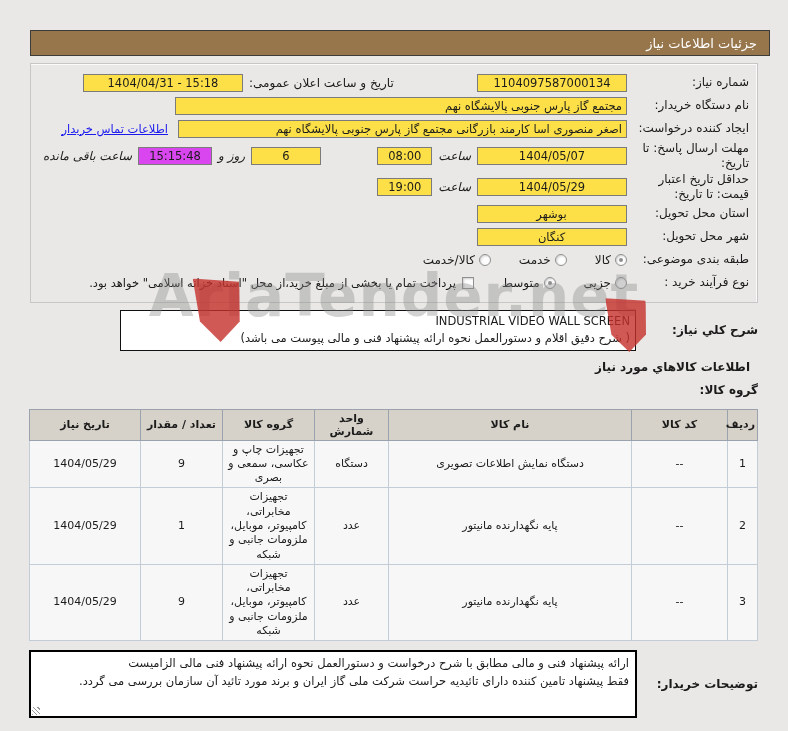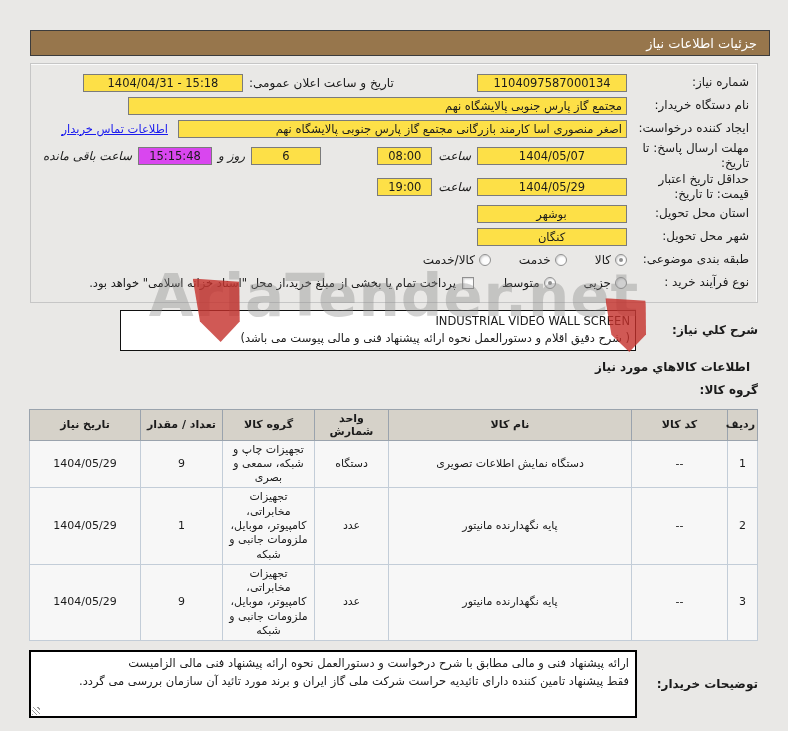--- a/index.html
+++ b/index.html
@@ -149,21 +149,21 @@
   <div class="row" style="margin-left:46px;">
     <span class="lbl">شماره نیاز:</span>
     <span class="inp" style="width:150px;">1104097587000134</span>
     <span style="flex:1"></span>
     <span style="white-space:nowrap; padding-left:6px;">تاریخ و ساعت اعلان عمومی:</span>
     <span class="inp" style="width:160px;">1404/04/31 - 15:18</span>
   </div>
 
   <div class="row">
     <span class="lbl">نام دستگاه خریدار:</span>
-    <span class="inp rtl" style="width:499px;">مجتمع گاز پارس جنوبی  پالایشگاه نهم</span>
+    <span class="inp rtl" style="width:452px;">مجتمع گاز پارس جنوبی  پالایشگاه نهم</span>
   </div>
 
   <div class="row">
     <span class="lbl">ایجاد کننده درخواست:</span>
     <span class="inp rtl" style="width:449px;">اصغر منصوری اسا کارمند بازرگانی مجتمع گاز پارس جنوبی  پالایشگاه نهم</span>
     <a href="#" class="link" style="margin-right:10px;">اطلاعات تماس خریدار</a>
   </div>
 
   <div class="row" style="min-height:31px;">
     <span class="lbl">مهلت ارسال پاسخ: تا تاریخ:</span>
@@ -261,21 +261,21 @@
       <th>تعداد / مقدار</th>
       <th>تاریخ نیاز</th>
     </tr>
   </thead>
   <tbody>
     <tr class="r1">
       <td>1</td>
       <td>--</td>
       <td>دستگاه نمایش اطلاعات تصویری</td>
       <td>دستگاه</td>
-      <td>تجهیزات چاپ و شبکه، سمعی و بصری</td>
+      <td>تجهیزات چاپ و عکاسی، سمعی و بصری</td>
       <td>9</td>
       <td>1404/05/29</td>
     </tr>
     <tr class="r2">
       <td>2</td>
       <td>--</td>
       <td>پایه نگهدارنده مانیتور</td>
       <td>عدد</td>
       <td>تجهیزات مخابراتی، کامپیوتر، موبایل، ملزومات جانبی و شبکه</td>
       <td>1</td>

